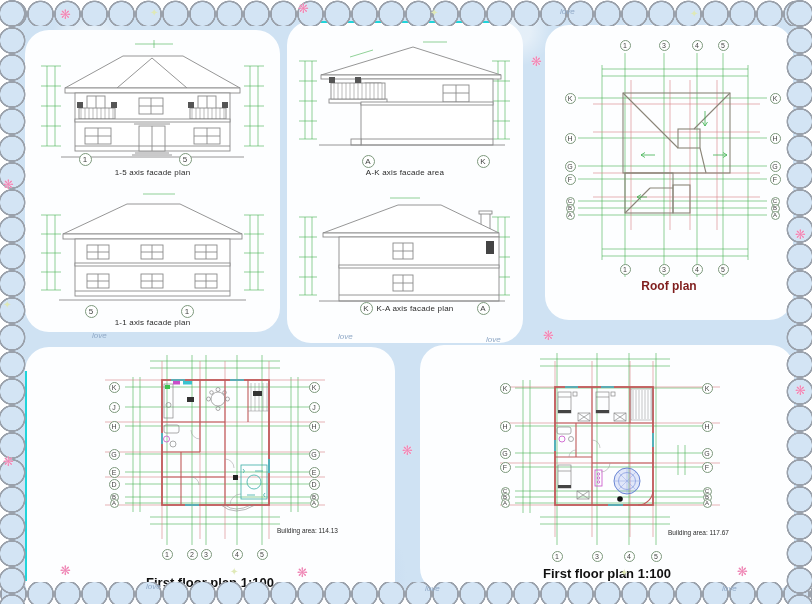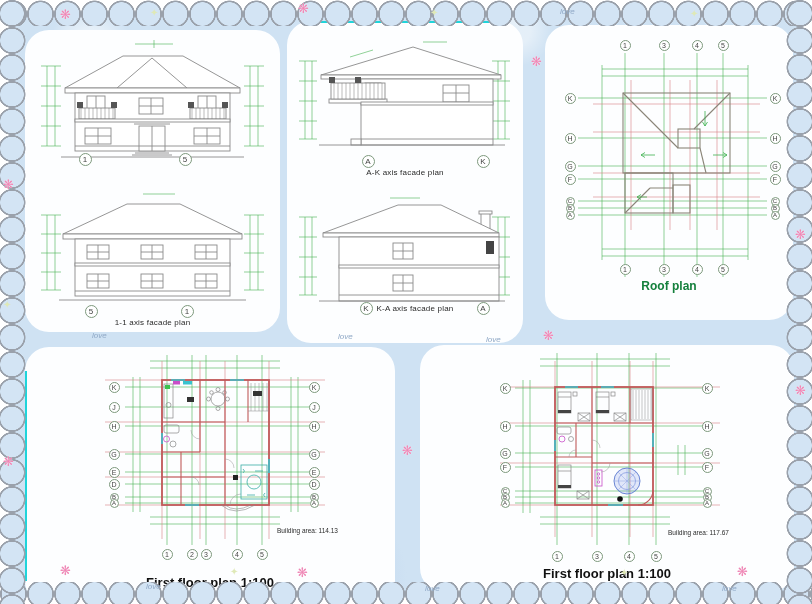--- a/index.html
+++ b/index.html
@@ -40,21 +40,21 @@
   .dwg{position:absolute}
 
   
   .mk{position:absolute;width:11px;height:11px;margin:-5.5px 0 0 -5.5px;border:1px solid #7d997d;
       border-radius:50%;background:#fff;color:#444;font-size:7px;line-height:9px;text-align:center;z-index:3}
   .mk.lg{width:13px;height:13px;margin:-6.5px 0 0 -6.5px;font-size:8px;line-height:11px}
   .mk.sm{width:9px;height:9px;margin:-4.5px 0 0 -4.5px;font-size:6px;line-height:7px}
 
   .cap{position:absolute;width:100%;text-align:center;font-size:8px;color:#2a2a2a;letter-spacing:.2px}
   .title{position:absolute;width:100%;text-align:center;font-size:13px;font-weight:bold;color:#101010}
-  .title-sm{position:absolute;width:100%;text-align:center;font-size:12px;font-weight:600;color:#15803d}
+  .title-sm{position:absolute;width:100%;text-align:center;font-size:12px;font-weight:600;color:#7f1d1d}
   .area{position:absolute;font-size:6.5px;color:#2a2a2a}
 
   
   .flower{position:absolute;z-index:7;color:#ef86b5;font-size:13px;line-height:1;text-shadow:0 0 1px #fff}
   .love{position:absolute;z-index:7;color:#8fa8c6;font-size:8px;font-style:italic;line-height:1}
   .spark{position:absolute;z-index:7;color:#dfe9b7;font-size:10px;line-height:1}
 </style>
 </head>
 <body>
 
@@ -116,20 +116,21 @@
         <rect x="153" y="64" width="6" height="6"></rect>
           <rect x="187" y="64" width="6" height="6"></rect>
       </g>
       <g stroke="#777" stroke-width="0.5" fill="none">
         <path d="M46 70 V81 M50 70 V81 M54 70 V81 M58 70 V81 M62 70 V81 M66 70 V81 M70 70 V81 M74 70 V81 M78 70 V81"></path>
         <path d="M157 70 V81 M161 70 V81 M165 70 V81 M169 70 V81 M173 70 V81 M177 70 V81 M181 70 V81 M185 70 V81 M189 70 V81"></path>
       </g>
     </svg>
     <div class="mk lg" style="left:60px;top:129px">1</div>
     <div class="mk lg" style="left:160px;top:129px">5</div>
+    <div class="cap" style="top:138px">1-5 axis facade plan</div>
 
     <svg class="dwg" style="left:10px;top:160px" width="235" height="112" viewBox="0 0 235 112">
       <g stroke="#47b353" stroke-width="0.6" fill="none">
         <line x1="12" y1="25" x2="12" y2="100"></line>
           <line x1="20" y1="25" x2="20" y2="100"></line>
         <line x1="6" y1="25" x2="26" y2="25"></line>
           <line x1="6" y1="44" x2="26" y2="44"></line>
         <line x1="6" y1="63" x2="26" y2="63"></line>
           <line x1="6" y1="82" x2="26" y2="82"></line>
         <line x1="6" y1="100" x2="26" y2="100"></line>
@@ -213,21 +214,21 @@
       <g fill="#555" stroke="none">
         <rect x="34" y="42" width="6" height="6"></rect>
           <rect x="60" y="42" width="6" height="6"></rect>
       </g>
       <g stroke="#777" stroke-width="0.5" fill="none">
         <path d="M39 48 V64 M43 48 V64 M47 48 V64 M51 48 V64 M55 48 V64 M59 48 V64 M63 48 V64 M67 48 V64 M71 48 V64 M75 48 V64 M79 48 V64 M83 48 V64 M87 48 V64"></path>
       </g>
     </svg>
     <div class="mk lg" style="left:81px;top:140px">A</div>
     <div class="mk lg" style="left:196px;top:140px">K</div>
-    <div class="cap" style="top:147px">A-K axis facade plan</div>
+    <div class="cap" style="top:147px">A-K axis facade area</div>
 
     <svg class="dwg" style="left:8px;top:170px" width="220" height="114" viewBox="0 0 220 114">
       <g stroke="#47b353" stroke-width="0.6" fill="none">
         <line x1="10" y1="26" x2="10" y2="104"></line>
           <line x1="17" y1="26" x2="17" y2="104"></line>
         <line x1="4" y1="26" x2="22" y2="26"></line>
           <line x1="4" y1="46" x2="22" y2="46"></line>
         <line x1="4" y1="66" x2="22" y2="66"></line>
           <line x1="4" y1="86" x2="22" y2="86"></line>
         <line x1="4" y1="104" x2="22" y2="104"></line>

